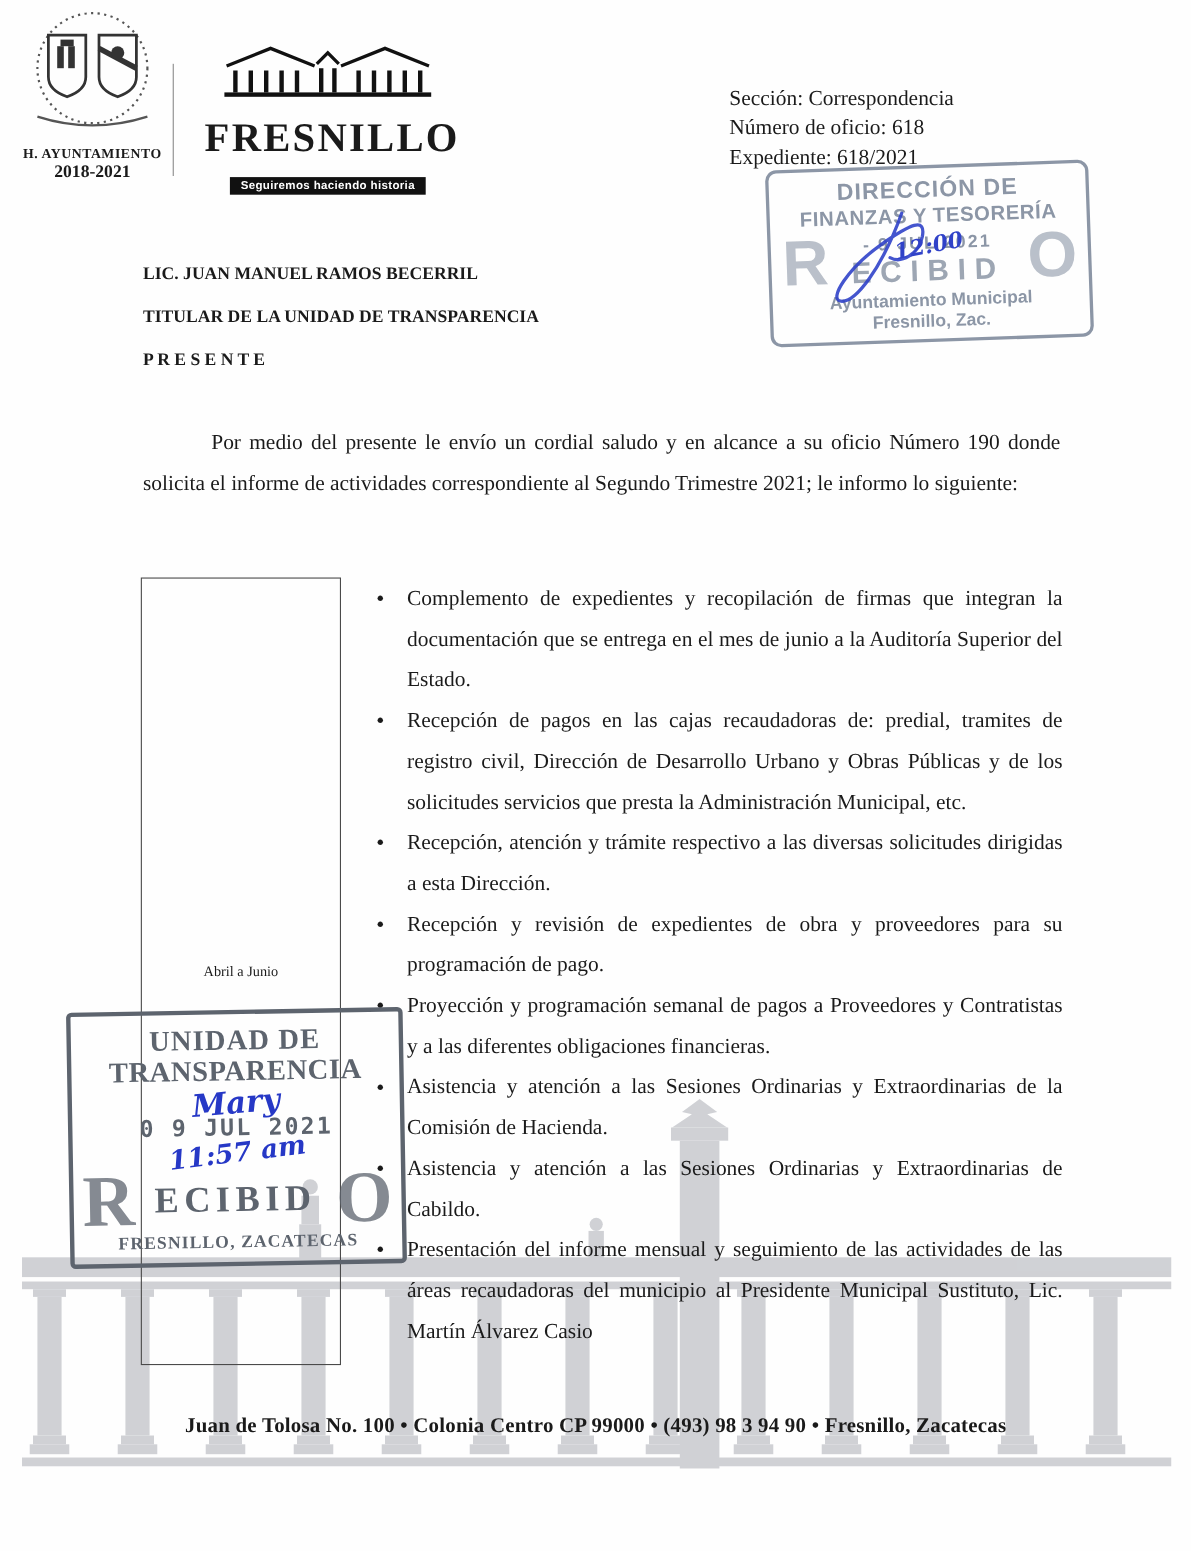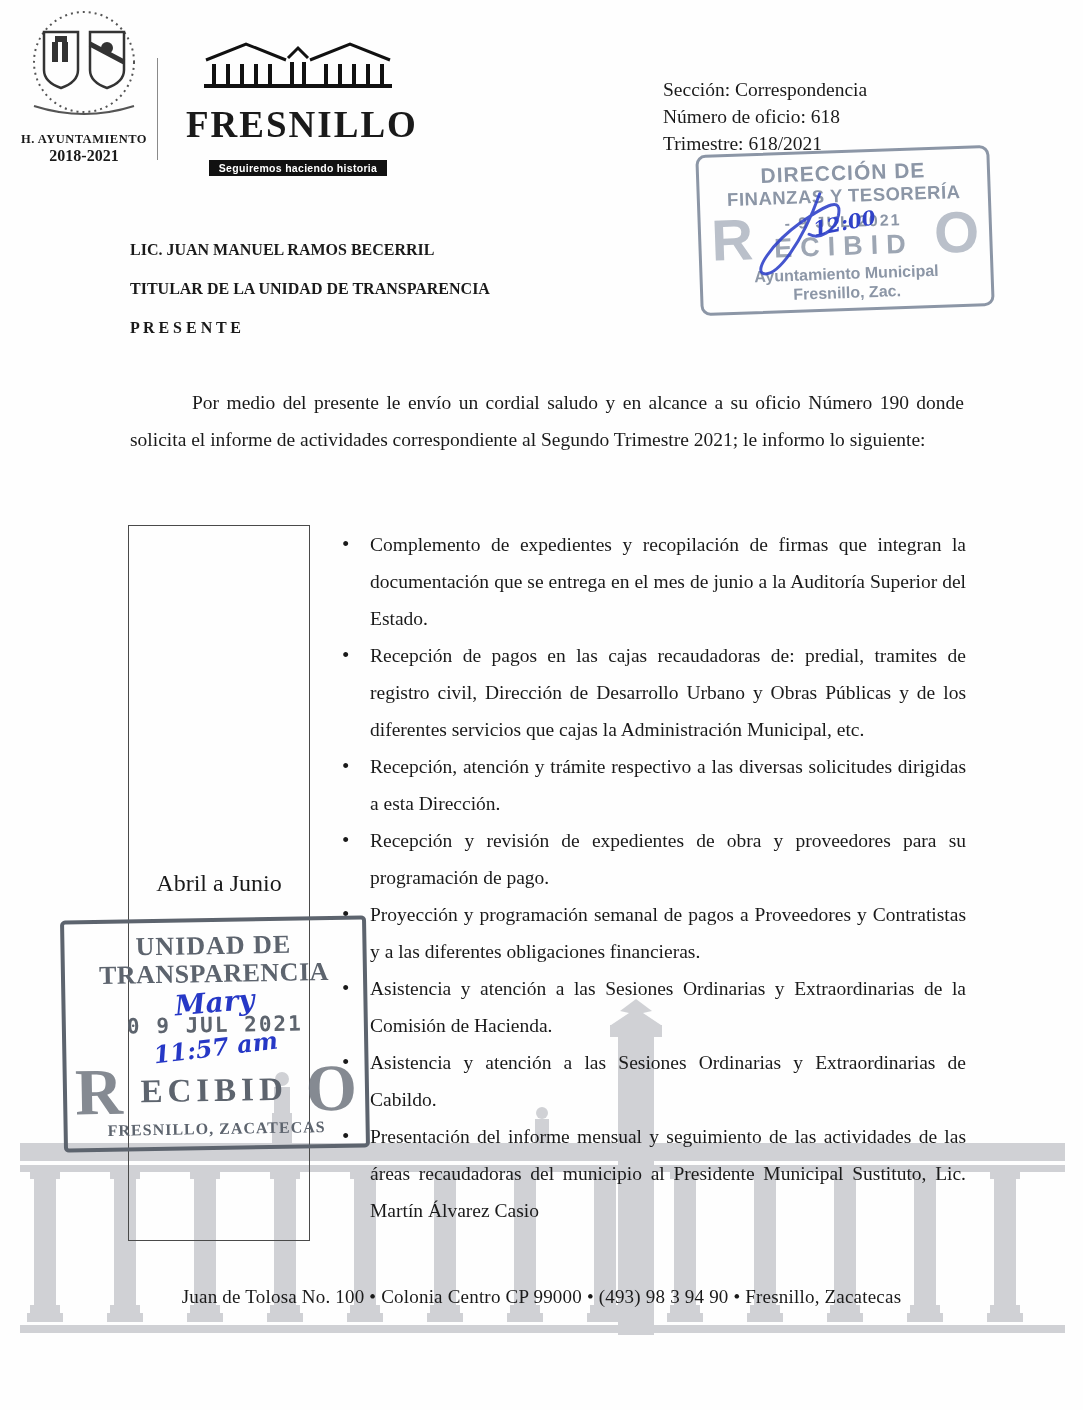--- a/index.html
+++ b/index.html
@@ -48,29 +48,29 @@
   .tra-time{display:inline-block;font-size:24px;transform:rotate(-6deg);margin:-4px 0 -6px;}
   .stamp-tra .big-letter{font-size:66px;opacity:.75;}
   .stamp-tra .ecibid{font-size:33px;font-weight:bold;letter-spacing:5px;}
   .stamp-tra .city{font-size:16px;font-weight:bold;letter-spacing:1px;margin-top:2px;}
   
   .recipient{position:absolute;left:130px;top:230px;font-size:16px;font-weight:bold;line-height:39px;z-index:2;}
   .intro{position:absolute;left:130px;top:364px;width:834px;font-size:19.5px;line-height:37px;
     text-align:justify;text-indent:62px;z-index:2;}
   .acttable{position:absolute;left:128px;top:525px;width:838px;height:716px;display:flex;z-index:2;}
   .cell-period{width:180px;border:1.5px solid #4a4a4a;display:flex;align-items:center;justify-content:center;
-    font-size:24px;background:transparent;}
+    font-size:13px;background:transparent;}
   .cell-items{flex:1;padding:1px 0 0 24px;}
   .acts{list-style:none;margin:0;padding:0;font-size:19.5px;line-height:37px;}
   .acts li{position:relative;padding-left:36px;text-align:justify;}
   .acts li::before{content:"•";position:absolute;left:8px;top:0;font-size:21px;}
   
   .watermark{position:absolute;left:20px;top:995px;width:1045px;height:350px;z-index:1;opacity:.8;}
   
-  .footer{position:absolute;left:0;top:1286px;width:100%;text-align:center;font-size:19px;font-weight:normal;
+  .footer{position:absolute;left:0;top:1286px;width:100%;text-align:center;font-size:19px;font-weight:bold;
     letter-spacing:.2px;z-index:3;}
 </style>
 </head>
 <body>
 
 <div class="page">
 
   <svg class="watermark" viewBox="0 0 1045 350" aria-hidden="true">
     <defs>
       <g id="col" fill="#c5c7cc">
@@ -152,21 +152,21 @@
       </g>
       <rect x="4" y="50" width="188" height="4" fill="#111"></rect>
     </svg>
     <div class="logo-title">FRESNILLO</div>
     <div class="logo-tagline">Seguiremos haciendo historia</div>
   </div>
 
   <div class="doc-meta">
     <div><b>Sección:</b><span> Correspondencia</span></div>
     <div><b>Número de oficio:</b><b> 618</b></div>
-    <div><b>Trimestre:</b><b>  618/2021</b></div>
+    <div><b>Expediente:</b><b>  618/2021</b></div>
   </div>
 
   <div class="stamp stamp-fin">
     <div class="l1">DIRECCIÓN DE</div>
     <div class="l2">FINANZAS Y TESORERÍA</div>
     <div class="stamp-mid">
       <span class="big-letter">R</span>
       <span>
         <div class="date">- 9 JUL 2021</div>
         <div class="ecibid">ECIBID</div>
@@ -189,21 +189,21 @@
 
   <p class="intro">Por medio del presente le envío un cordial saludo y en alcance a su oficio Número 190 donde solicita el informe de actividades correspondiente al Segundo Trimestre 2021; le informo lo siguiente:</p>
 
   <div class="acttable">
     <div class="cell-period">
       <span>Abril a Junio</span>
     </div>
     <div class="cell-items">
       <ul class="acts">
         <li>Complemento de expedientes y recopilación de firmas que integran la documentación que se entrega en el mes de junio a la Auditoría Superior del Estado.</li>
-        <li>Recepción de pagos en las cajas recaudadoras de: predial, tramites de registro civil, Dirección de Desarrollo Urbano y Obras Públicas y de los diferentes servicios que cajas la Administración Municipal, etc.</li>
+        <li>Recepción de pagos en las cajas recaudadoras de: predial, tramites de registro civil, Dirección de Desarrollo Urbano y Obras Públicas y de los solicitudes servicios que presta la Administración Municipal, etc.</li>
         <li>Recepción, atención y trámite respectivo a las diversas solicitudes dirigidas a esta Dirección.</li>
         <li>Recepción y revisión de expedientes de obra y proveedores para su programación de pago.</li>
         <li>Proyección y programación semanal de pagos a Proveedores y Contratistas y a las diferentes obligaciones financieras.</li>
         <li>Asistencia y atención a las Sesiones Ordinarias y Extraordinarias de la Comisión de Hacienda.</li>
         <li>Asistencia y atención a las Sesiones Ordinarias y Extraordinarias de Cabildo.</li>
         <li>Presentación del informe mensual y seguimiento de las actividades de las áreas recaudadoras del municipio al  Presidente Municipal Sustituto, Lic. Martín Álvarez Casio</li>
       </ul>
     </div>
   </div>
 

